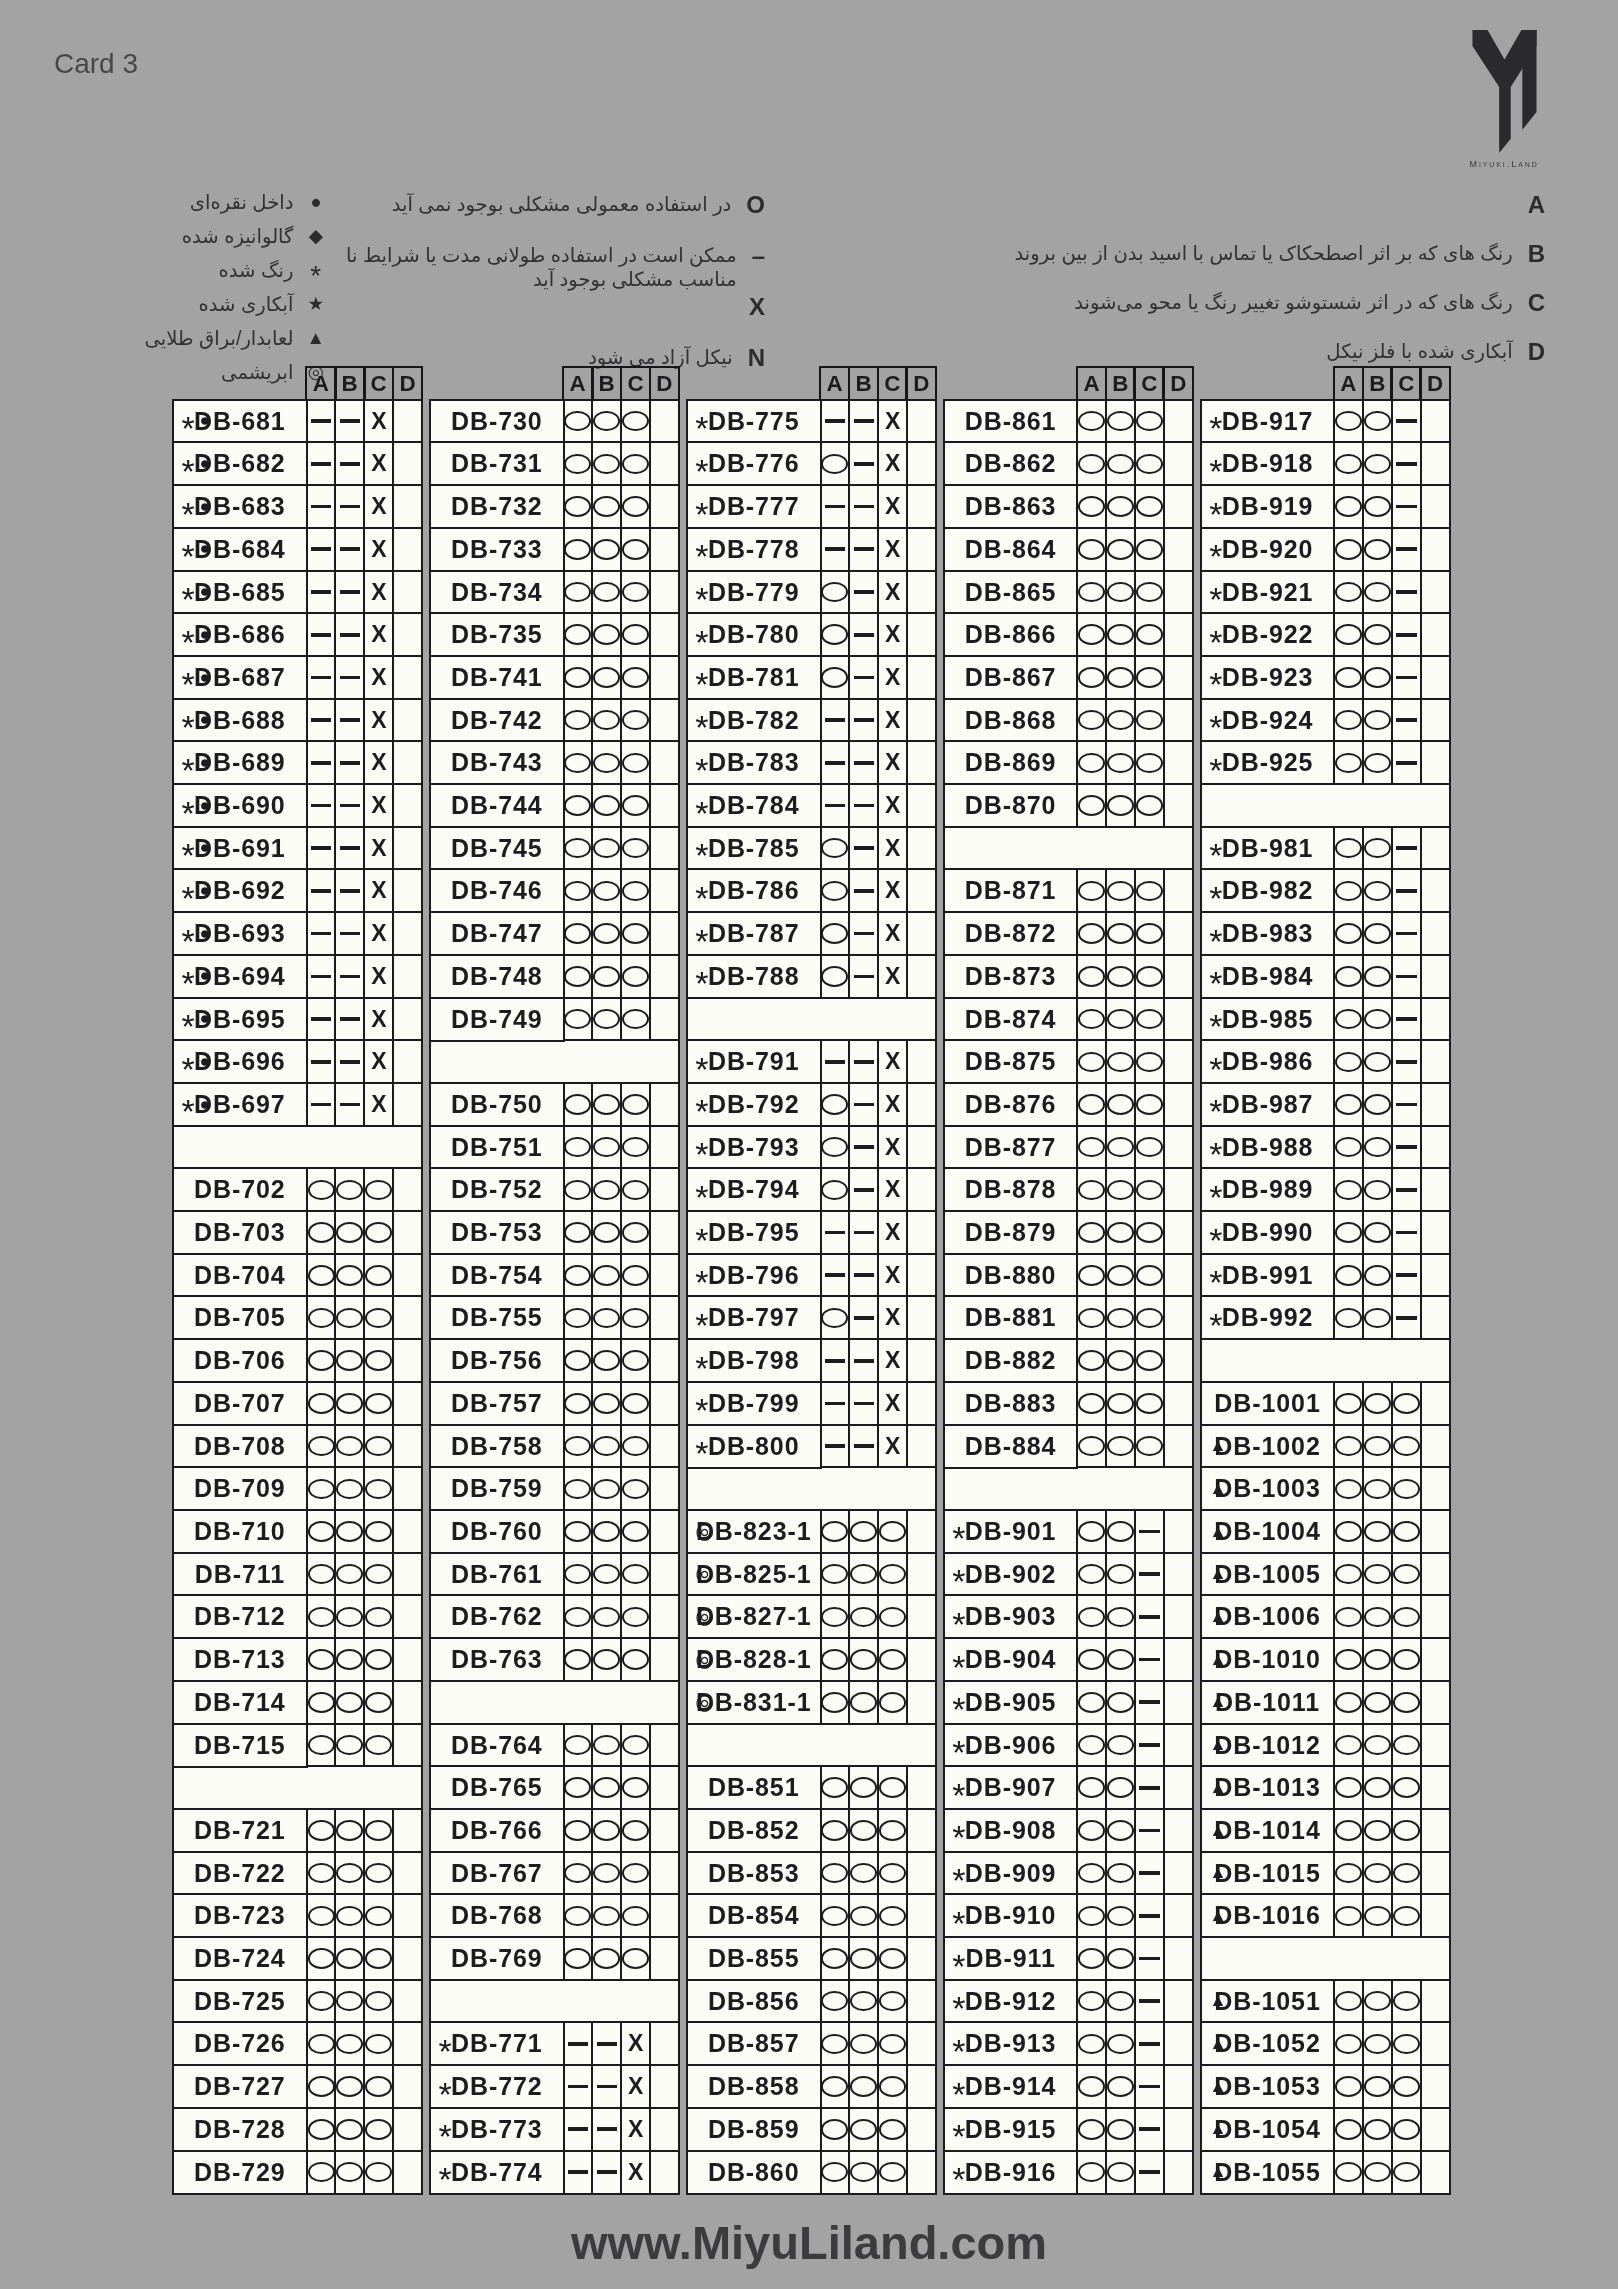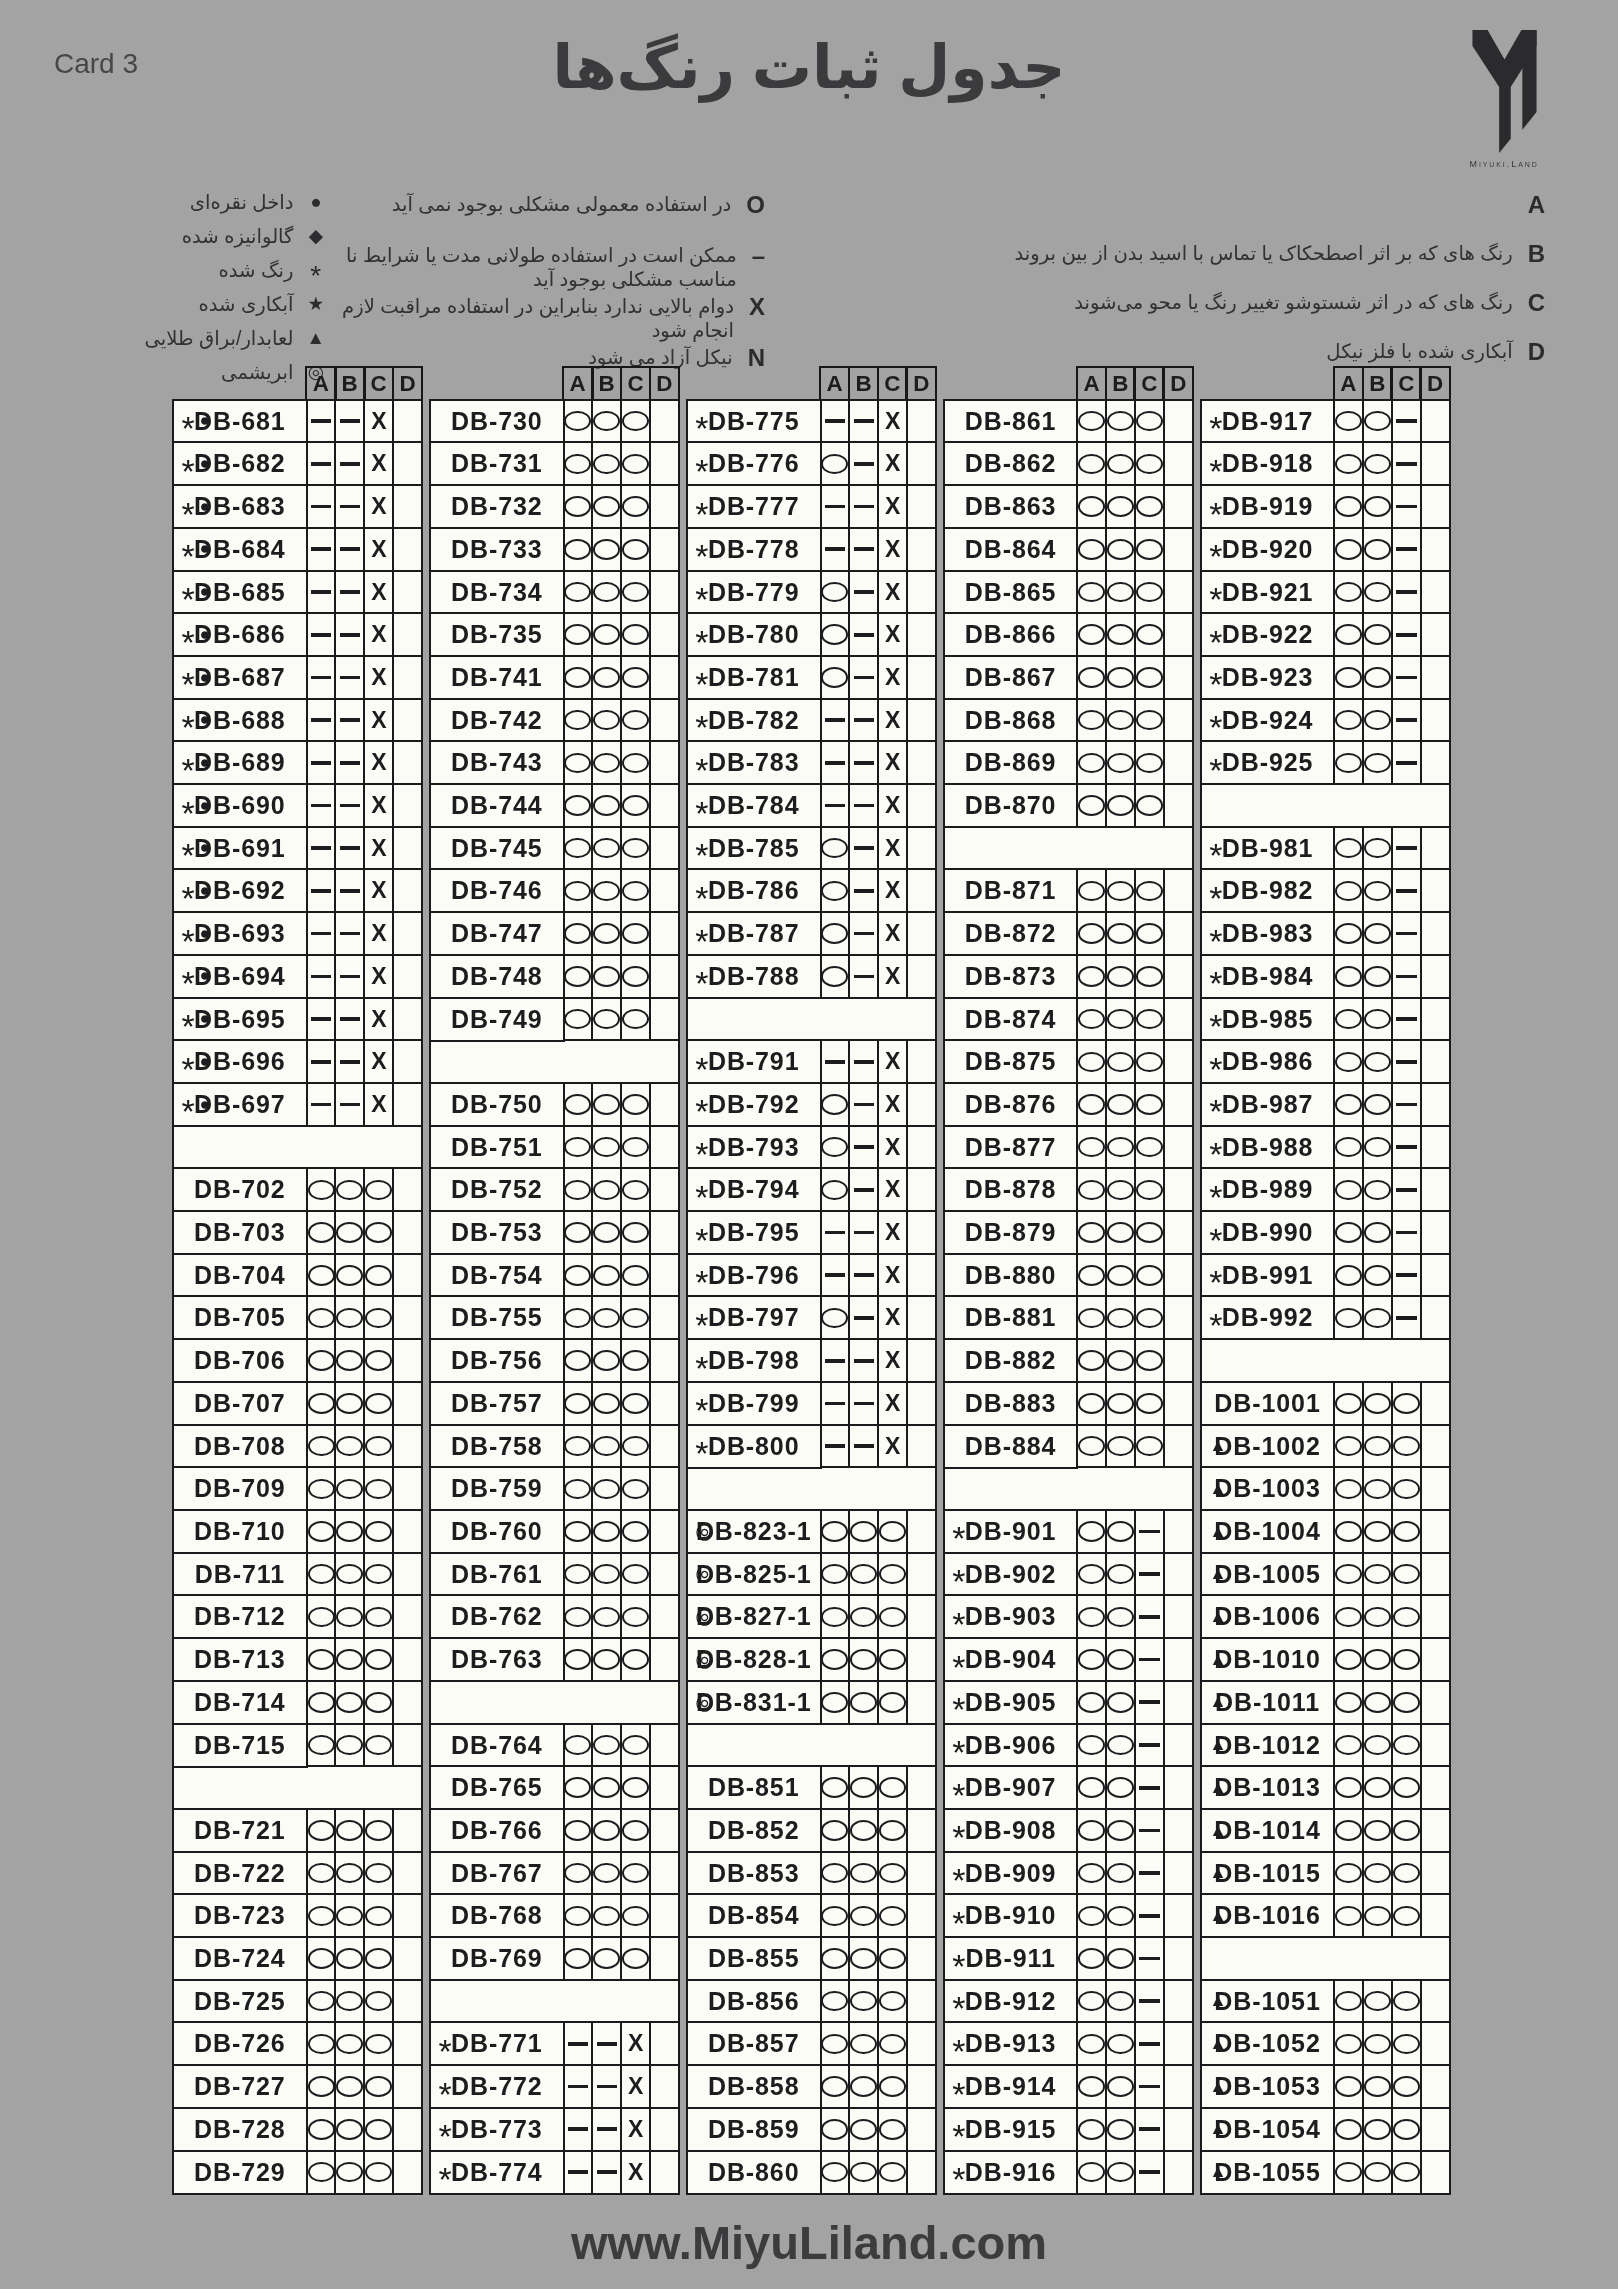--- a/index.html
+++ b/index.html
@@ -56,21 +56,20 @@
   
   .footer{position:absolute;bottom:20.5px;left:0;width:100%;text-align:center;
     font-size:47px;font-weight:700;color:#3c3c3e;}
 </style>
 </head>
 <body>
 
 <div class="page">
 
   <div class="card-label">Card 3</div>
-  <div class="page-title">جدول ثبات رنگ‌ها</div>
 
   <div class="logo">
     <svg width="89" height="131" viewBox="0 0 100 146">
       <path d="M14 4 H31 L50 37 L69 4 H86 V22 L57 68 V126 L44 142 V68 L14 22 Z" fill="#2b2b2e"></path>
       <path d="M70 4 H86 V96 L70 116 Z" fill="#2b2b2e"></path>
     </svg>
     <div class="logo-caption">Miyuki.Land</div>
   </div>
 
   <div class="legend-letters" id="legend-letters">
@@ -94,21 +93,20 @@
       <div class="lrow">
         <span class="lkey">O</span>
         <span class="ltext">در استفاده معمولی مشکلی بوجود نمی آید</span>
       </div>
       <div class="lrow">
         <span class="lkey">–</span>
         <span class="ltext">ممکن است در استفاده طولانی مدت یا شرایط نا مناسب مشکلی بوجود آید</span>
       </div>
       <div class="lrow">
         <span class="lkey">X</span>
-        <span class="ltext">دوام بالایی ندارد بنابراین در استفاده مراقبت لازم انجام شود</span>
       </div>
       <div class="lrow">
         <span class="lkey">N</span>
         <span class="ltext">نیکل آزاد می شود</span>
       </div>
     </div>
   <div class="legend-beads" id="legend-beads">
       <div class="lrow">
         <span class="bead-icon">●</span>
         <span class="ltext">داخل نقره‌ای</span>

